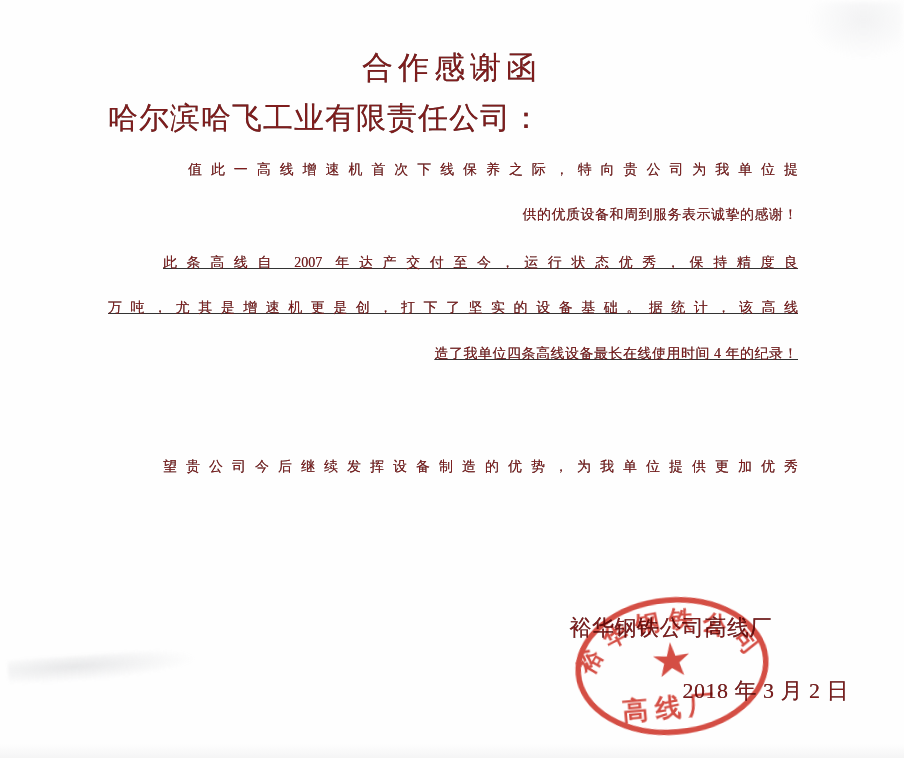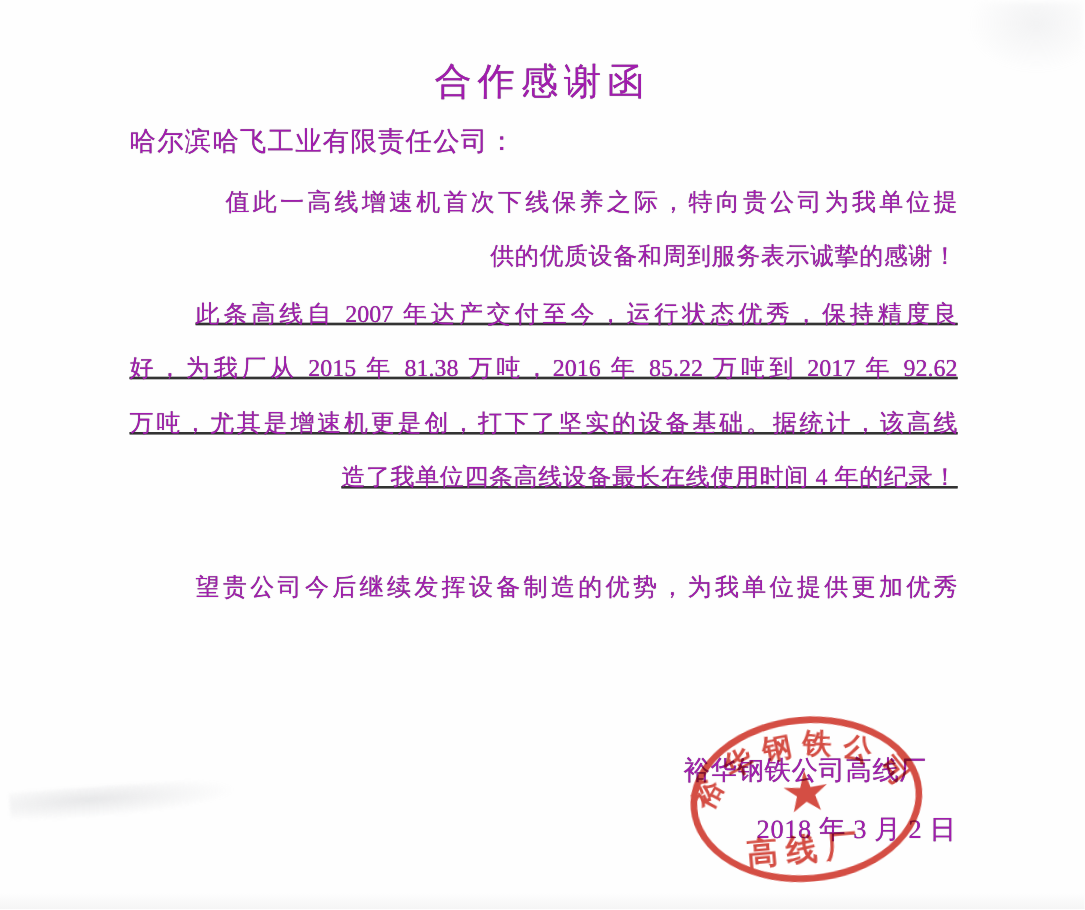--- a/index.html
+++ b/index.html
@@ -5,59 +5,59 @@
   html,body{margin:0;padding:0;background:#fff;}
   .page{
     position:relative;
     width:904px;height:758px;
     background:#fefefe;
     overflow:hidden;
     font-family:"Liberation Serif","DejaVu Serif",serif;
     color:#333;
   }
   .txt{
-    color:#a21caf;
+    color:#7f1d1d;
     text-shadow:0 0 0.6px rgba(50,50,50,.8);
   }
   .title{
     position:absolute;left:0;top:46px;width:904px;
     text-align:center;
     font-size:31px;line-height:44px;
     letter-spacing:5px;
     font-weight:500;
   }
   .salutation{
     position:absolute;left:108px;top:95px;
-    font-size:22px;line-height:45px;letter-spacing:1px;text-align:right;
+    font-size:30px;line-height:45px;letter-spacing:1px;text-align:right;
   }
   .para{
     position:absolute;left:108px;width:690px;
-    font-size:20px;line-height:45.3px;
+    font-size:14px;line-height:45.3px;
   }
   .p0{top:147px;}
   .p1{top:240px;text-decoration:underline;}
-  .p2{top:468px;}
+  .p2{top:444px;}
   .line{letter-spacing:0.5px;text-align:right;}
   .just{
     text-align:justify;
     text-align-last:justify;
     text-justify:inter-character;
     letter-spacing:0;
   }
   .ind-big{text-indent:80px;}
   .ind{text-indent:55px;}
   .signature{
-    position:absolute;left:0;top:619px;width:904px;
+    position:absolute;left:0;top:605px;width:904px;
     padding-right:132px;box-sizing:border-box;
     text-align:right;
     font-size:22px;line-height:45px;letter-spacing:0.5px;
   }
   .dateline{
     position:absolute;left:0;top:668px;width:904px;
-    padding-right:107px;box-sizing:border-box;
+    padding-right:55px;box-sizing:border-box;
     text-align:right;
     font-size:22px;line-height:45px;letter-spacing:0.5px;
   }
   .stamp{
     position:absolute;left:571px;top:588px;
     mix-blend-mode:multiply;
     opacity:.88;
   }
   .artifact{position:absolute;pointer-events:none;}
   .a1{left:8px;top:654px;width:190px;height:26px;
@@ -78,21 +78,20 @@
 
   <div class="salutation txt">哈尔滨哈飞工业有限责任公司：</div>
 
   <div class="para p0">
     <div class="line txt just ind-big">值此一高线增速机首次下线保养之际，特向贵公司为我单位提</div>
     <div class="line txt">供的优质设备和周到服务表示诚挚的感谢！</div>
   </div>
 
   <div class="para p1">
     <div class="line txt just ind">此条高线自 2007 年达产交付至今，运行状态优秀，保持精度良</div>
-    <div class="line txt just">好，为我厂从 2015 年 81.38 万吨，2016 年 85.22 万吨到 2017 年 92.62</div>
     <div class="line txt just">万吨，尤其是增速机更是创，打下了坚实的设备基础。据统计，该高线</div>
     <div class="line txt">造了我单位四条高线设备最长在线使用时间 4 年的纪录！</div>
   </div>
 
   <div class="para p2">
     <div class="line txt just ind">望贵公司今后继续发挥设备制造的优势，为我单位提供更加优秀</div>
   </div>
 
   <div class="signature txt">裕华钢铁公司高线厂</div>
 

